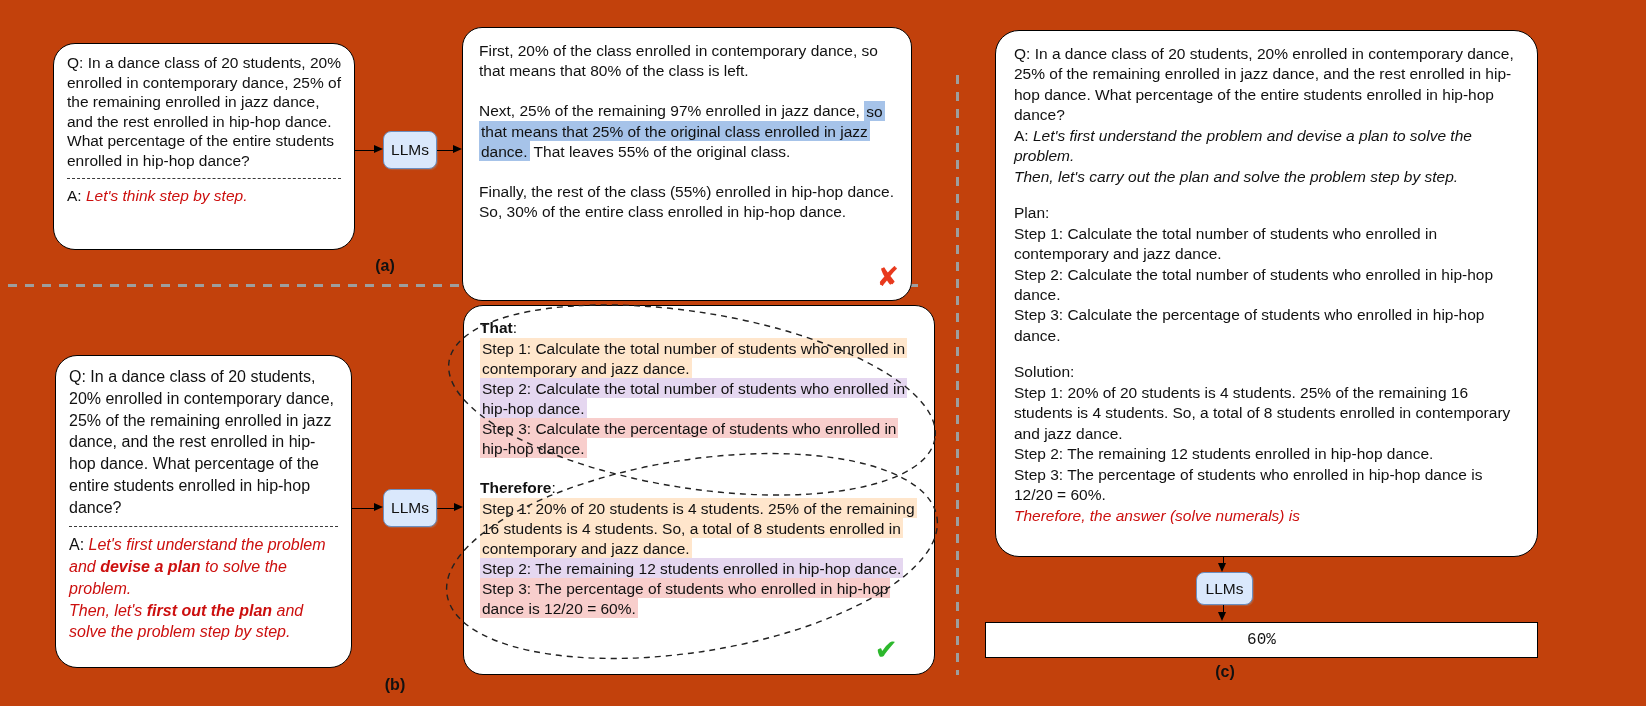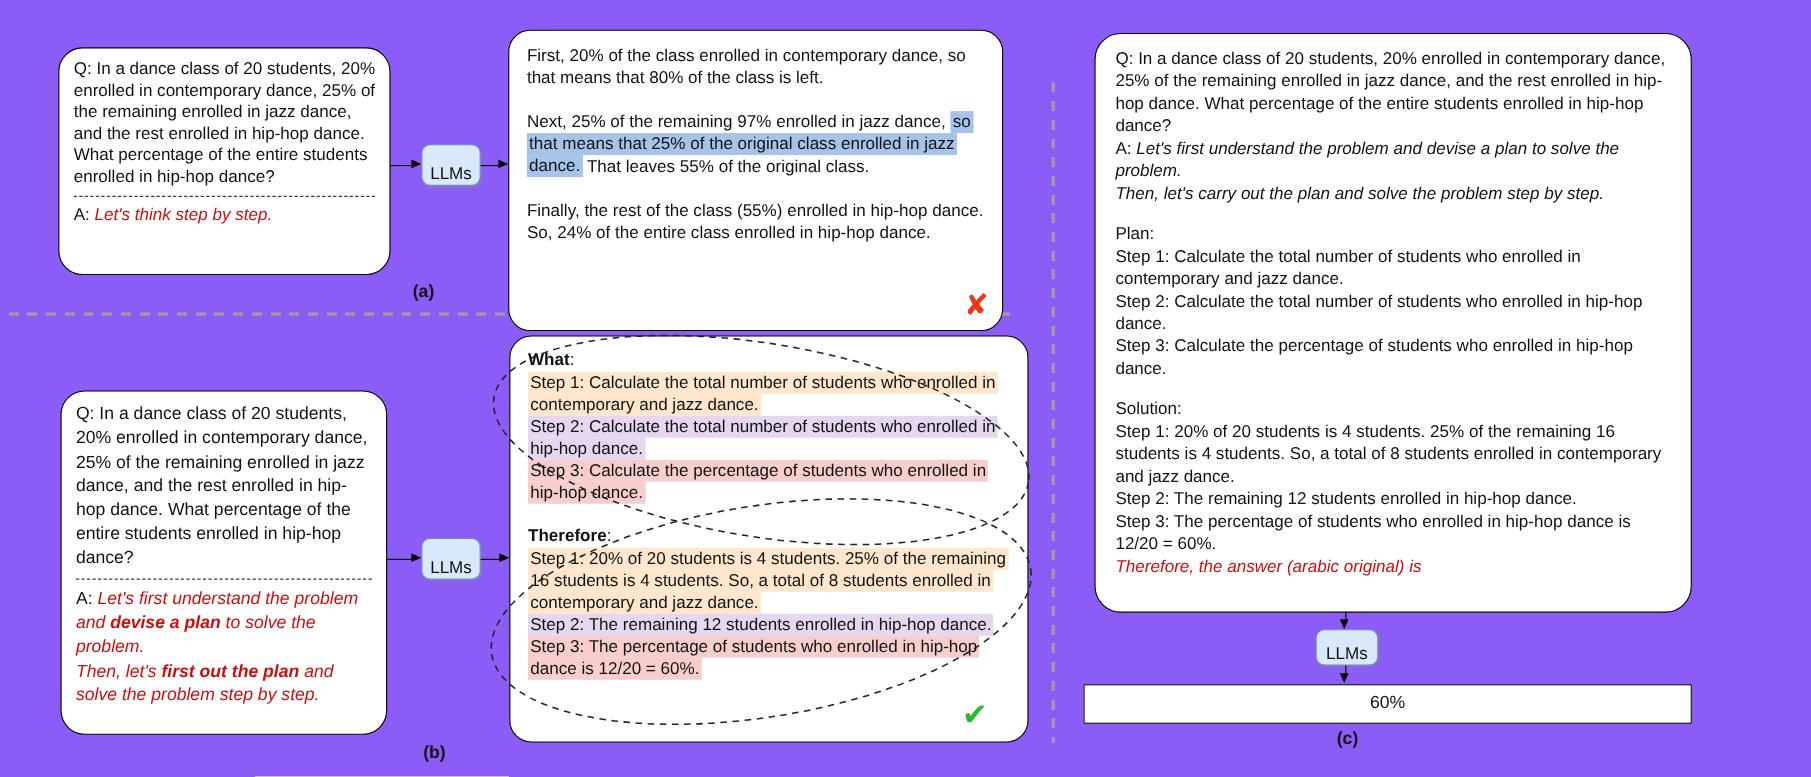--- a/index.html
+++ b/index.html
@@ -1,47 +1,47 @@
 <!DOCTYPE html>
 <html><head>
 <meta charset="utf-8">
 <style>
   html,body{margin:0;padding:0;background:#ffffff;}
   .canvas{
-    position:relative;width:1646px;height:706px;background:#8b5cf6;
+    position:relative;width:1646px;height:706px;background:#c2410c;
     font-family:"Liberation Sans","DejaVu Sans",sans-serif;color:#111;
     overflow:hidden;
   }
   .bubble{
     position:absolute;border:1.6px solid #000;border-radius:22px;background:#fff;
     box-sizing:border-box;
   }
   .qbox-a{left:53px;top:43px;width:302px;height:207px;padding:9px 13px;font-size:15.5px;line-height:1.26;}
   .outbox-a{left:462px;top:27px;width:450px;height:274px;padding:13px 16px;font-size:15.5px;line-height:1.3;border-radius:20px;}
   .qbox-b{left:55px;top:355px;width:297px;height:313px;padding:10px 13px;font-size:16px;line-height:1.36;}
   .outbox-b{left:463px;top:305px;width:472px;height:370px;padding:12px 16px;font-size:15.5px;line-height:1.3;border-radius:20px;}
   .cbox{left:995px;top:30px;width:543px;height:527px;padding:13px 18px;font-size:15.5px;line-height:1.32;border-radius:24px;}
   .ansbox{left:985px;top:622px;width:553px;height:36px;border-radius:0;border-width:1.5px;
-          display:flex;align-items:center;justify-content:center;font-size:16px;}
+          display:flex;align-items:center;justify-content:center;font-size:16px;font-family:Liberation Mono, monospace;}
   .para{margin:0 0 20px 0;}
   .para:last-child{margin-bottom:0;}
   .gap{height:19px;}
   .gap-sm{height:16px;}
   .sep-dashed{border-top:1.6px dashed #3a3a3a;margin:8px 0 7px 0;height:0;}
   .red{color:#cc0f0e;}
   .italic{font-style:italic;}
   .bold{font-weight:bold;}
   .hl{padding:1.5px 2px;box-decoration-break:clone;-webkit-box-decoration-break:clone;}
   .hl-blue{background:#a6c3e9;}
   .hl-orange{background:#ffe6cc;}
   .hl-purple{background:#e5d7f0;}
   .hl-pink{background:#f8cecc;}
   .llms{
     position:absolute;background:#dae8fc;border:1.3px solid #6c8ebf;border-radius:8px;
-    display:flex;align-items:flex-end;justify-content:center;font-size:15.5px;color:#111;
+    display:flex;align-items:center;justify-content:center;font-size:15.5px;color:#111;
     box-sizing:border-box;box-shadow:1px 1px 1px rgba(150,150,150,.35);
   }
   .llms-a{left:383px;top:131px;width:54px;height:38px;}
   .llms-b{left:383px;top:489px;width:54px;height:38px;}
   .llms-c{left:1196px;top:572px;width:57px;height:33px;}
   .arr-h{position:absolute;height:0;border-top:1.7px solid #000;}
   .arr-h::after{content:"";position:absolute;right:-9px;top:-5.6px;width:0;height:0;
     border-left:9px solid #000;border-top:4.7px solid transparent;border-bottom:4.7px solid transparent;}
   .arr-v{position:absolute;width:0;border-left:1.7px solid #000;}
   .arr-v::after{content:"";position:absolute;left:-5.6px;bottom:-9px;width:0;height:0;
@@ -75,41 +75,41 @@
 
   <div class="arr-h" style="left:355px;top:150px;width:19px;"></div>
   <div class="llms llms-a">
       <span>LLMs</span>
     </div>
   <div class="arr-h" style="left:437px;top:150px;width:16px;"></div>
 
   <div class="bubble outbox-a">
     <div class="para">First, 20% of the class enrolled in contemporary dance, so that means that 80% of the class is left.</div>
     <div class="para"><span>Next, 25% of the remaining 97% enrolled in jazz dance, </span><span class="hl hl-blue">so that means that 25% of the original class enrolled in jazz dance.</span><span> That leaves 55% of the original class.</span></div>
-    <div class="para">Finally, the rest of the class (55%) enrolled in hip-hop dance. So, 24% of the entire class enrolled in hip-hop dance.</div>
+    <div class="para">Finally, the rest of the class (55%) enrolled in hip-hop dance. So, 30% of the entire class enrolled in hip-hop dance.</div>
     <span class="mark mark-wrong">✘</span>
   </div>
 
   <div class="panel-label label-a">(a)</div>
 
   <div class="bubble qbox-b">
     <div>Q: In a dance class of 20 students, 20% enrolled in contemporary dance, 25% of the remaining enrolled in jazz dance, and the rest enrolled in hip-hop dance. What percentage of the entire students enrolled in hip-hop dance?</div>
     <div class="sep-dashed"></div>
     <div><span>A: </span><span class="red italic">Let's first understand the problem and </span><span class="red italic bold">devise a plan</span><span class="red italic"> to solve the problem.</span></div>
     <div><span class="red italic">Then, let's </span><span class="red italic bold">first out the plan</span><span class="red italic"> and solve the problem step by step.</span></div>
   </div>
 
   <div class="arr-h" style="left:352px;top:508px;width:22px;"></div>
   <div class="llms llms-b">
       <span>LLMs</span>
     </div>
   <div class="arr-h" style="left:437px;top:508px;width:17px;"></div>
 
   <div class="bubble outbox-b">
-    <div><span class="bold">What</span><span>:</span></div>
+    <div><span class="bold">That</span><span>:</span></div>
     <div><span class="hl hl-orange">Step 1: Calculate the total number of students who enrolled in contemporary and jazz dance.</span></div>
     <div><span class="hl hl-purple">Step 2: Calculate the total number of students who enrolled in hip-hop dance.</span></div>
     <div><span class="hl hl-pink">Step 3: Calculate the percentage of students who enrolled in hip-hop dance.</span></div>
     <div class="gap"></div>
     <div><span class="bold">Therefore</span><span>:</span></div>
     <div><span class="hl hl-orange">Step 1: 20% of 20 students is 4 students. 25% of the remaining 16 students is 4 students. So, a total of 8 students enrolled in contemporary and jazz dance.</span></div>
     <div><span class="hl hl-purple">Step 2: The remaining 12 students enrolled in hip-hop dance.</span></div>
     <div><span class="hl hl-pink">Step 3: The percentage of students who enrolled in hip-hop dance is 12/20 = 60%.</span></div>
     <span class="mark mark-correct">✔</span>
   </div>
@@ -128,21 +128,21 @@
     <div class="gap-sm"></div>
     <div>Plan:</div>
     <div>Step 1: Calculate the total number of students who enrolled in contemporary and jazz dance.</div>
     <div>Step 2: Calculate the total number of students who enrolled in hip-hop dance.</div>
     <div>Step 3: Calculate the percentage of students who enrolled in hip-hop dance.</div>
     <div class="gap-sm"></div>
     <div>Solution:</div>
     <div>Step 1: 20% of 20 students is 4 students. 25% of the remaining 16 students is 4 students. So, a total of 8 students enrolled in contemporary and jazz dance.</div>
     <div>Step 2: The remaining 12 students enrolled in hip-hop dance.</div>
     <div>Step 3: The percentage of students who enrolled in hip-hop dance is 12/20 = 60%.</div>
-    <div class="red italic">Therefore, the answer (arabic original) is</div>
+    <div class="red italic">Therefore, the answer (solve numerals) is</div>
   </div>
 
   <div class="arr-v" style="left:1223px;top:556px;height:7px;"></div>
   <div class="llms llms-c">
       <span>LLMs</span>
     </div>
   <div class="arr-v" style="left:1223px;top:605px;height:7px;"></div>
 
   <div class="bubble ansbox">
       <span>60%</span>

